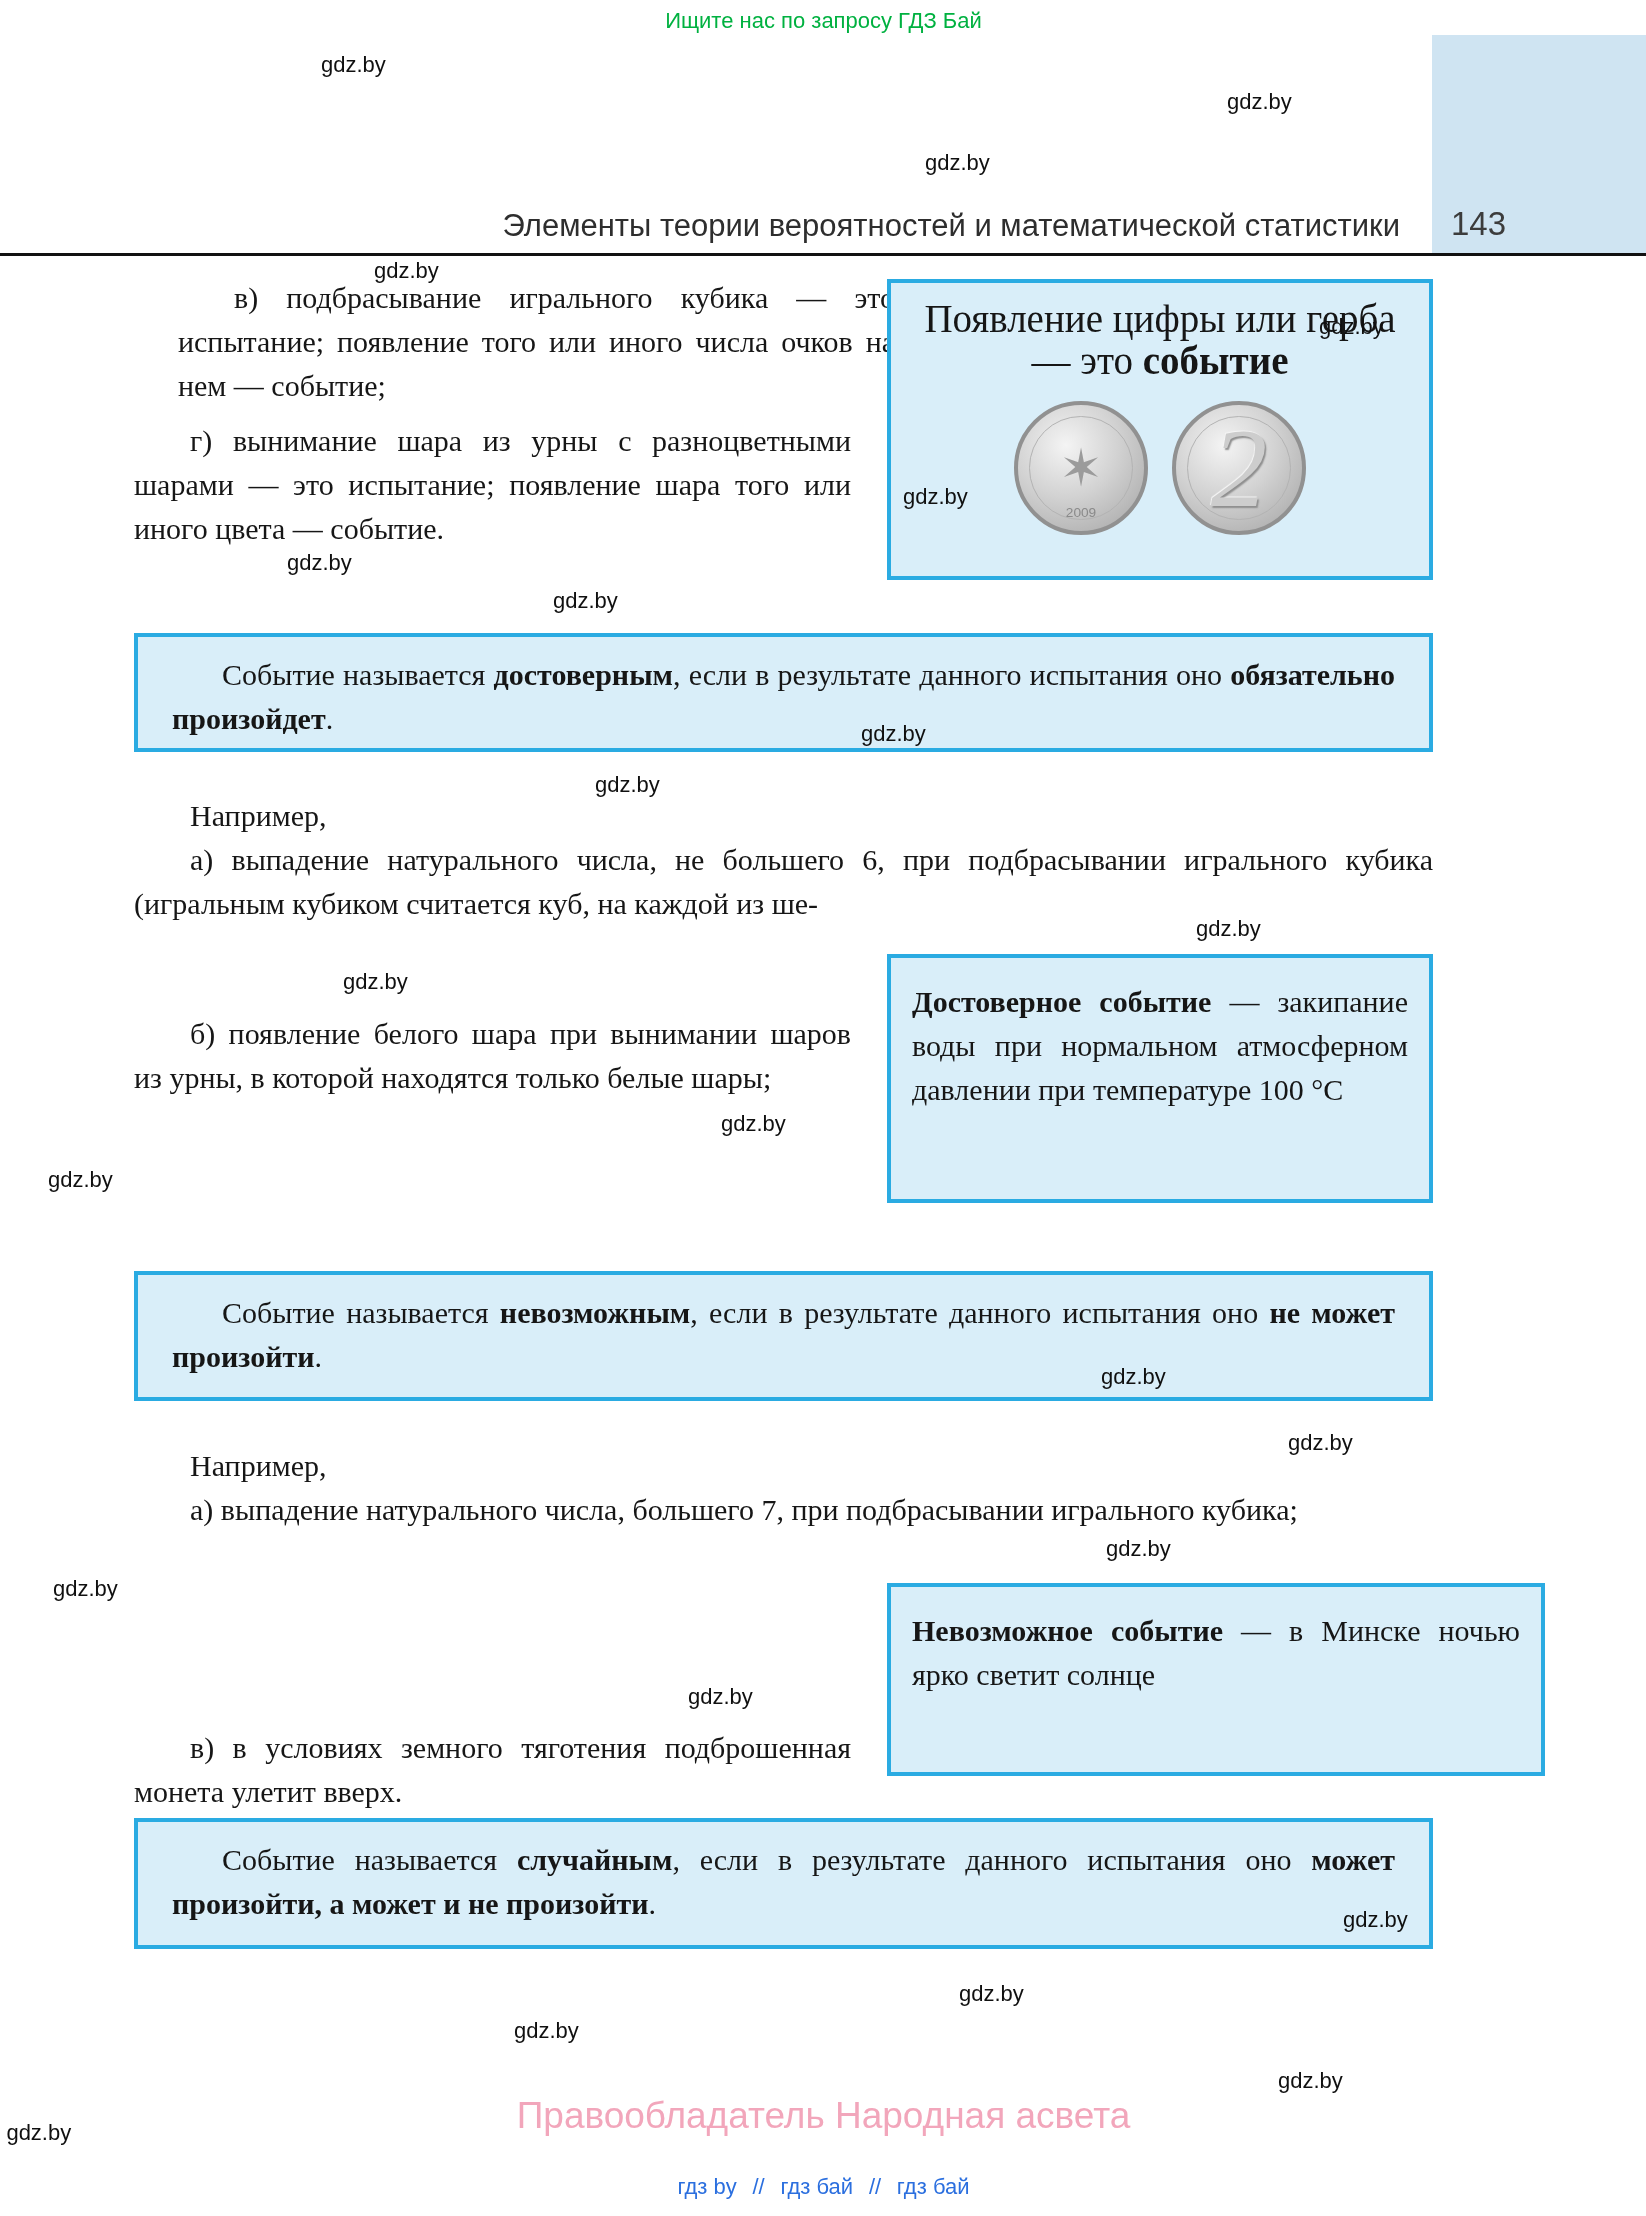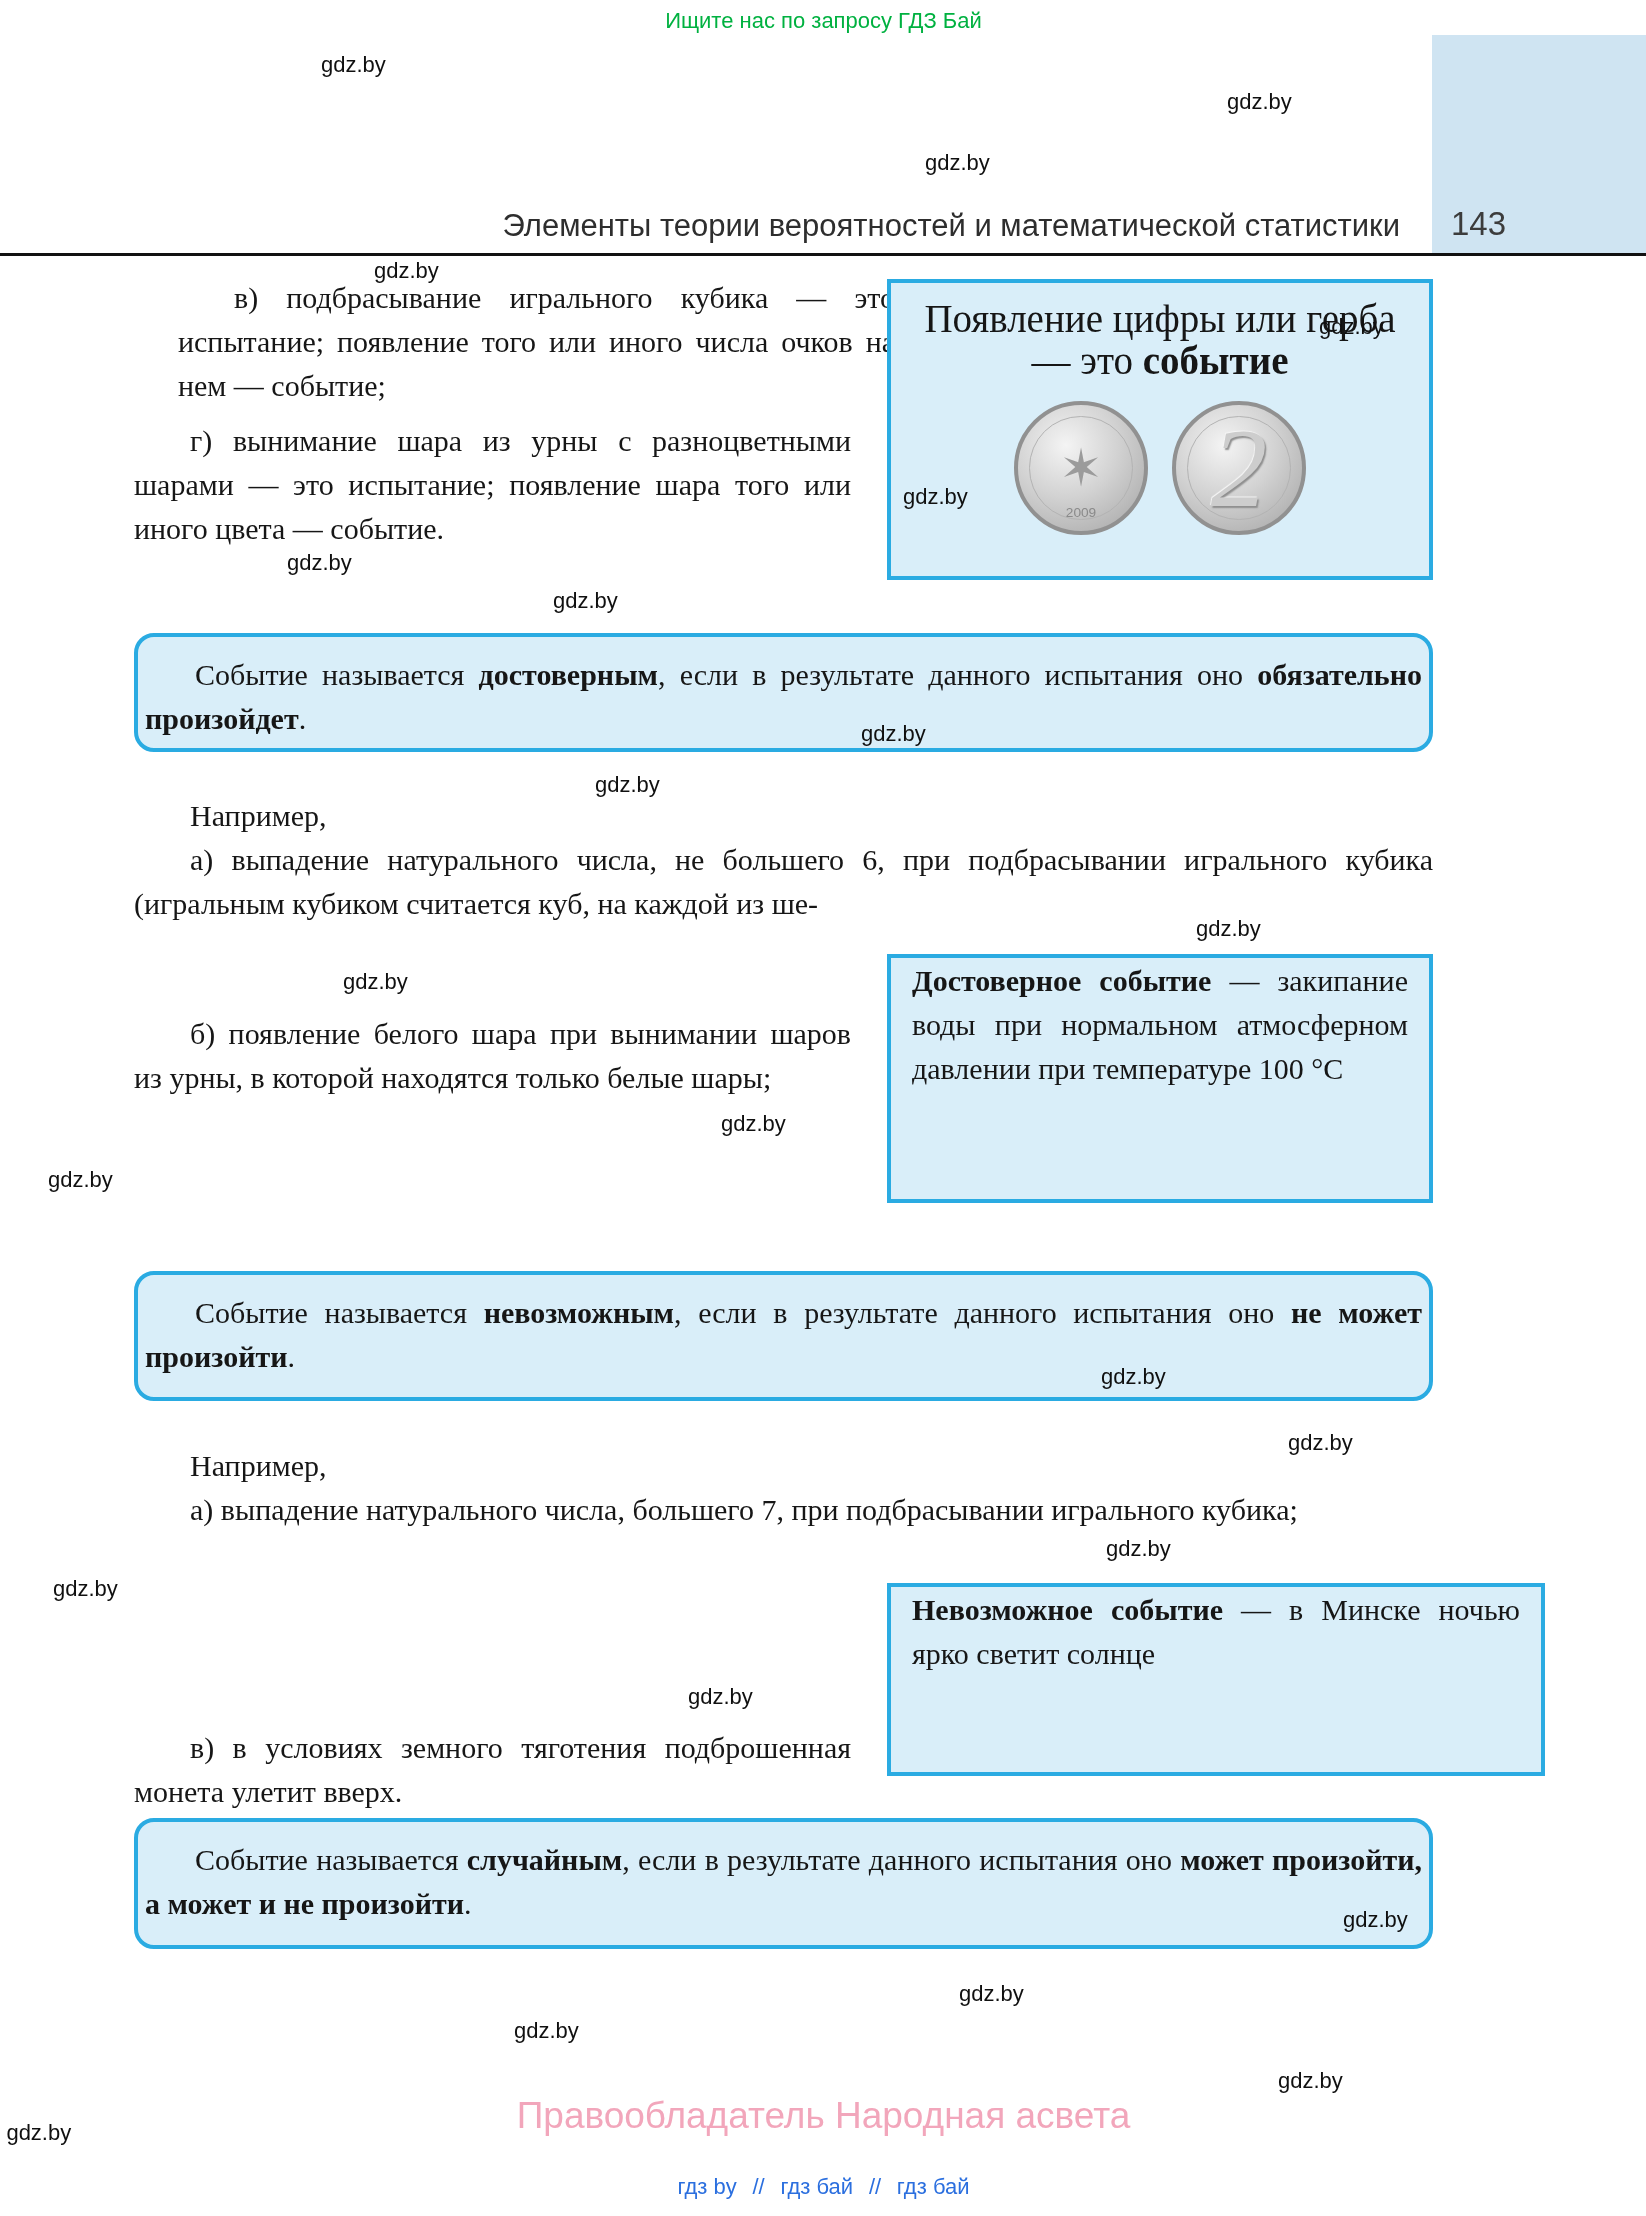--- a/index.html
+++ b/index.html
@@ -25,23 +25,23 @@
     position:absolute; left:474px; top:208px; width:926px; text-align:right;
     font-family:"Liberation Sans", sans-serif; font-size:31px; color:#2e2e2e;
   }
   .header-rule { position:absolute; left:0; top:253px; width:1647px; height:3.2px; background:#111111; }
 
   .body-text { font-size:30px; line-height:44px; text-align:justify; }
   .indent { text-indent:56px; }
   .bold { font-weight:bold; }
 
   .blue-box { background:#d9eef9; border:4px solid #2aabe2; }
-  .def-box { padding:16px 7px;border-radius:20px; }
+  .def-box { padding:16px 34px; }
   .def-text { text-indent:50px; }
-  .side-box { padding:1px 21px; }
+  .side-box { padding:22px 21px; }
 
   
   .para-v1 { left:134px; top:276px;  width:717px;margin-left:44px; }
   .para-g1 { left:134px; top:419px;  width:717px; }
   .def1    { left:134px; top:633px;  width:1299px; height:119px; }
   .ex1-label { left:134px; top:794px; width:1299px; }
   .p3a    { left:134px; top:838px; width:1299px; }
   .p3a2   { left:134px; top:925px; width:717px; }
   .p3b    { left:134px; top:1012px; width:717px; }
   .p3v    { left:134px; top:1161px; width:717px; }

